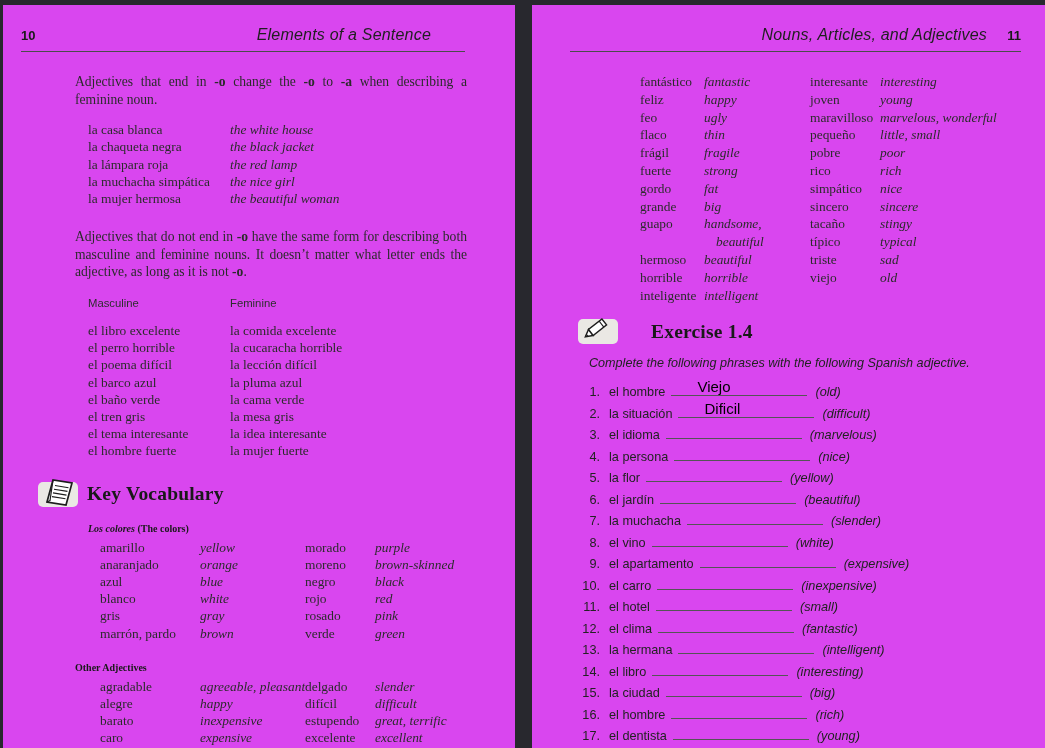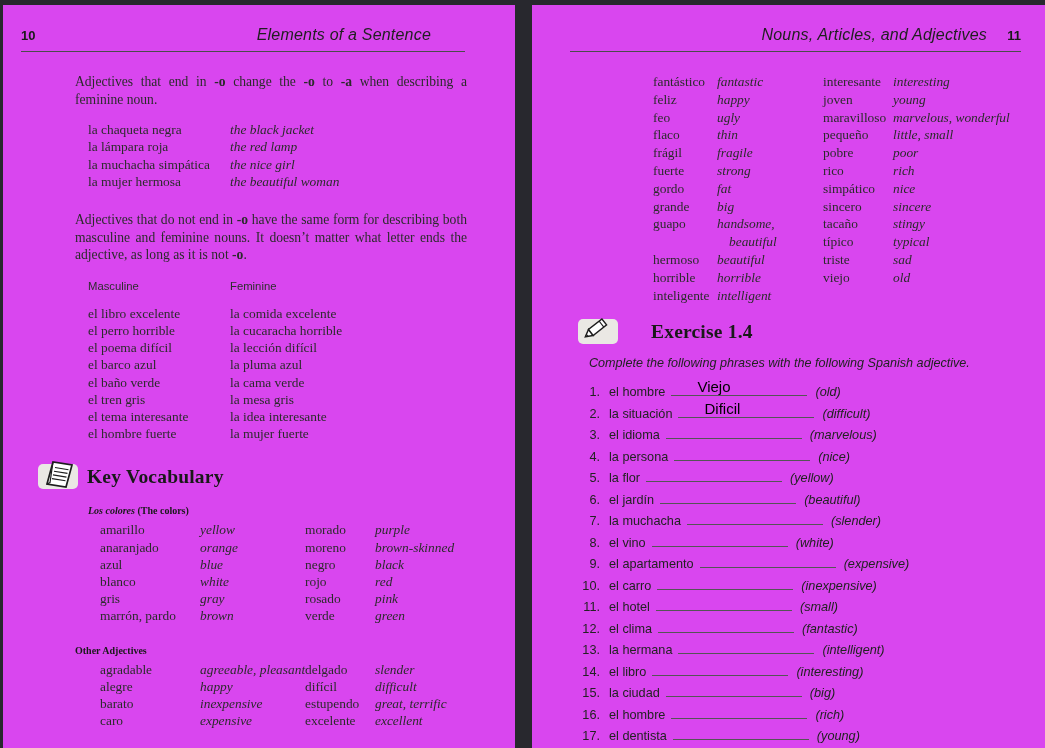--- a/index.html
+++ b/index.html
@@ -46,21 +46,21 @@
   .icon-badge svg{position:absolute;left:0;top:-11px;overflow:visible;}
   .section-heading h2{margin:0 0 0 9px;font-size:19.5px;font-weight:700;color:#191919;
     font-family:"Liberation Serif",serif;letter-spacing:.2px;}
 
   .subhead{font-size:10px;font-weight:700;color:#191919;margin:16px 0 2px 70px;}
   .subhead i{font-style:italic;}
   .subhead2{margin-left:57px;margin-top:20px;}
 
   
   .vocab-right{margin-left:70px;margin-top:21px;}
-  .vocab-right .g-row{grid-template-columns:64px 106px 70px auto;line-height:17.8px;margin-left:13px;}
+  .vocab-right .g-row{grid-template-columns:64px 106px 70px auto;line-height:17.8px;}
   .vocab-right .g-row .c1:empty + .en{padding-left:12px;}
 
   
   .instruction{font-family:"Liberation Sans",sans-serif;font-style:italic;
     font-size:12.6px;color:#222;margin:12px 0 0 19px;}
   .exercise-list{list-style:none;margin:13px 0 0 0;padding:0;
     font-family:"Liberation Sans",sans-serif;font-size:12.7px;color:#222;}
   .ex-item{display:flex;align-items:baseline;margin-bottom:8.7px;height:12.8px;}
   .ex-num{flex:0 0 30px;text-align:right;padding-right:9px;}
   .blank{display:inline-block;width:136px;border-bottom:1.2px solid #555;
@@ -81,20 +81,24 @@
       <header class="page-header hdr-left">
         <span class="page-num">10</span>
         <span class="running-head">Elements of a Sentence</span>
         <span class="page-num right"></span>
       </header>
 
       <p class="body-para"><span>Adjectives that end in </span><b>-o</b><span> change the </span><b>-o</b><span> to </span><b>-a</b><span> when describing a feminine noun.</span></p>
 
       <div class="examples">
 
+          <div class="g-row">
+            <span class="es">la casa blanca</span>
+            <span class="en">the white house</span>
+          </div>
 
           <div class="g-row">
             <span class="es">la chaqueta negra</span>
             <span class="en">the black jacket</span>
           </div>
 
           <div class="g-row">
             <span class="es">la lámpara roja</span>
             <span class="en">the red lamp</span>
           </div>

